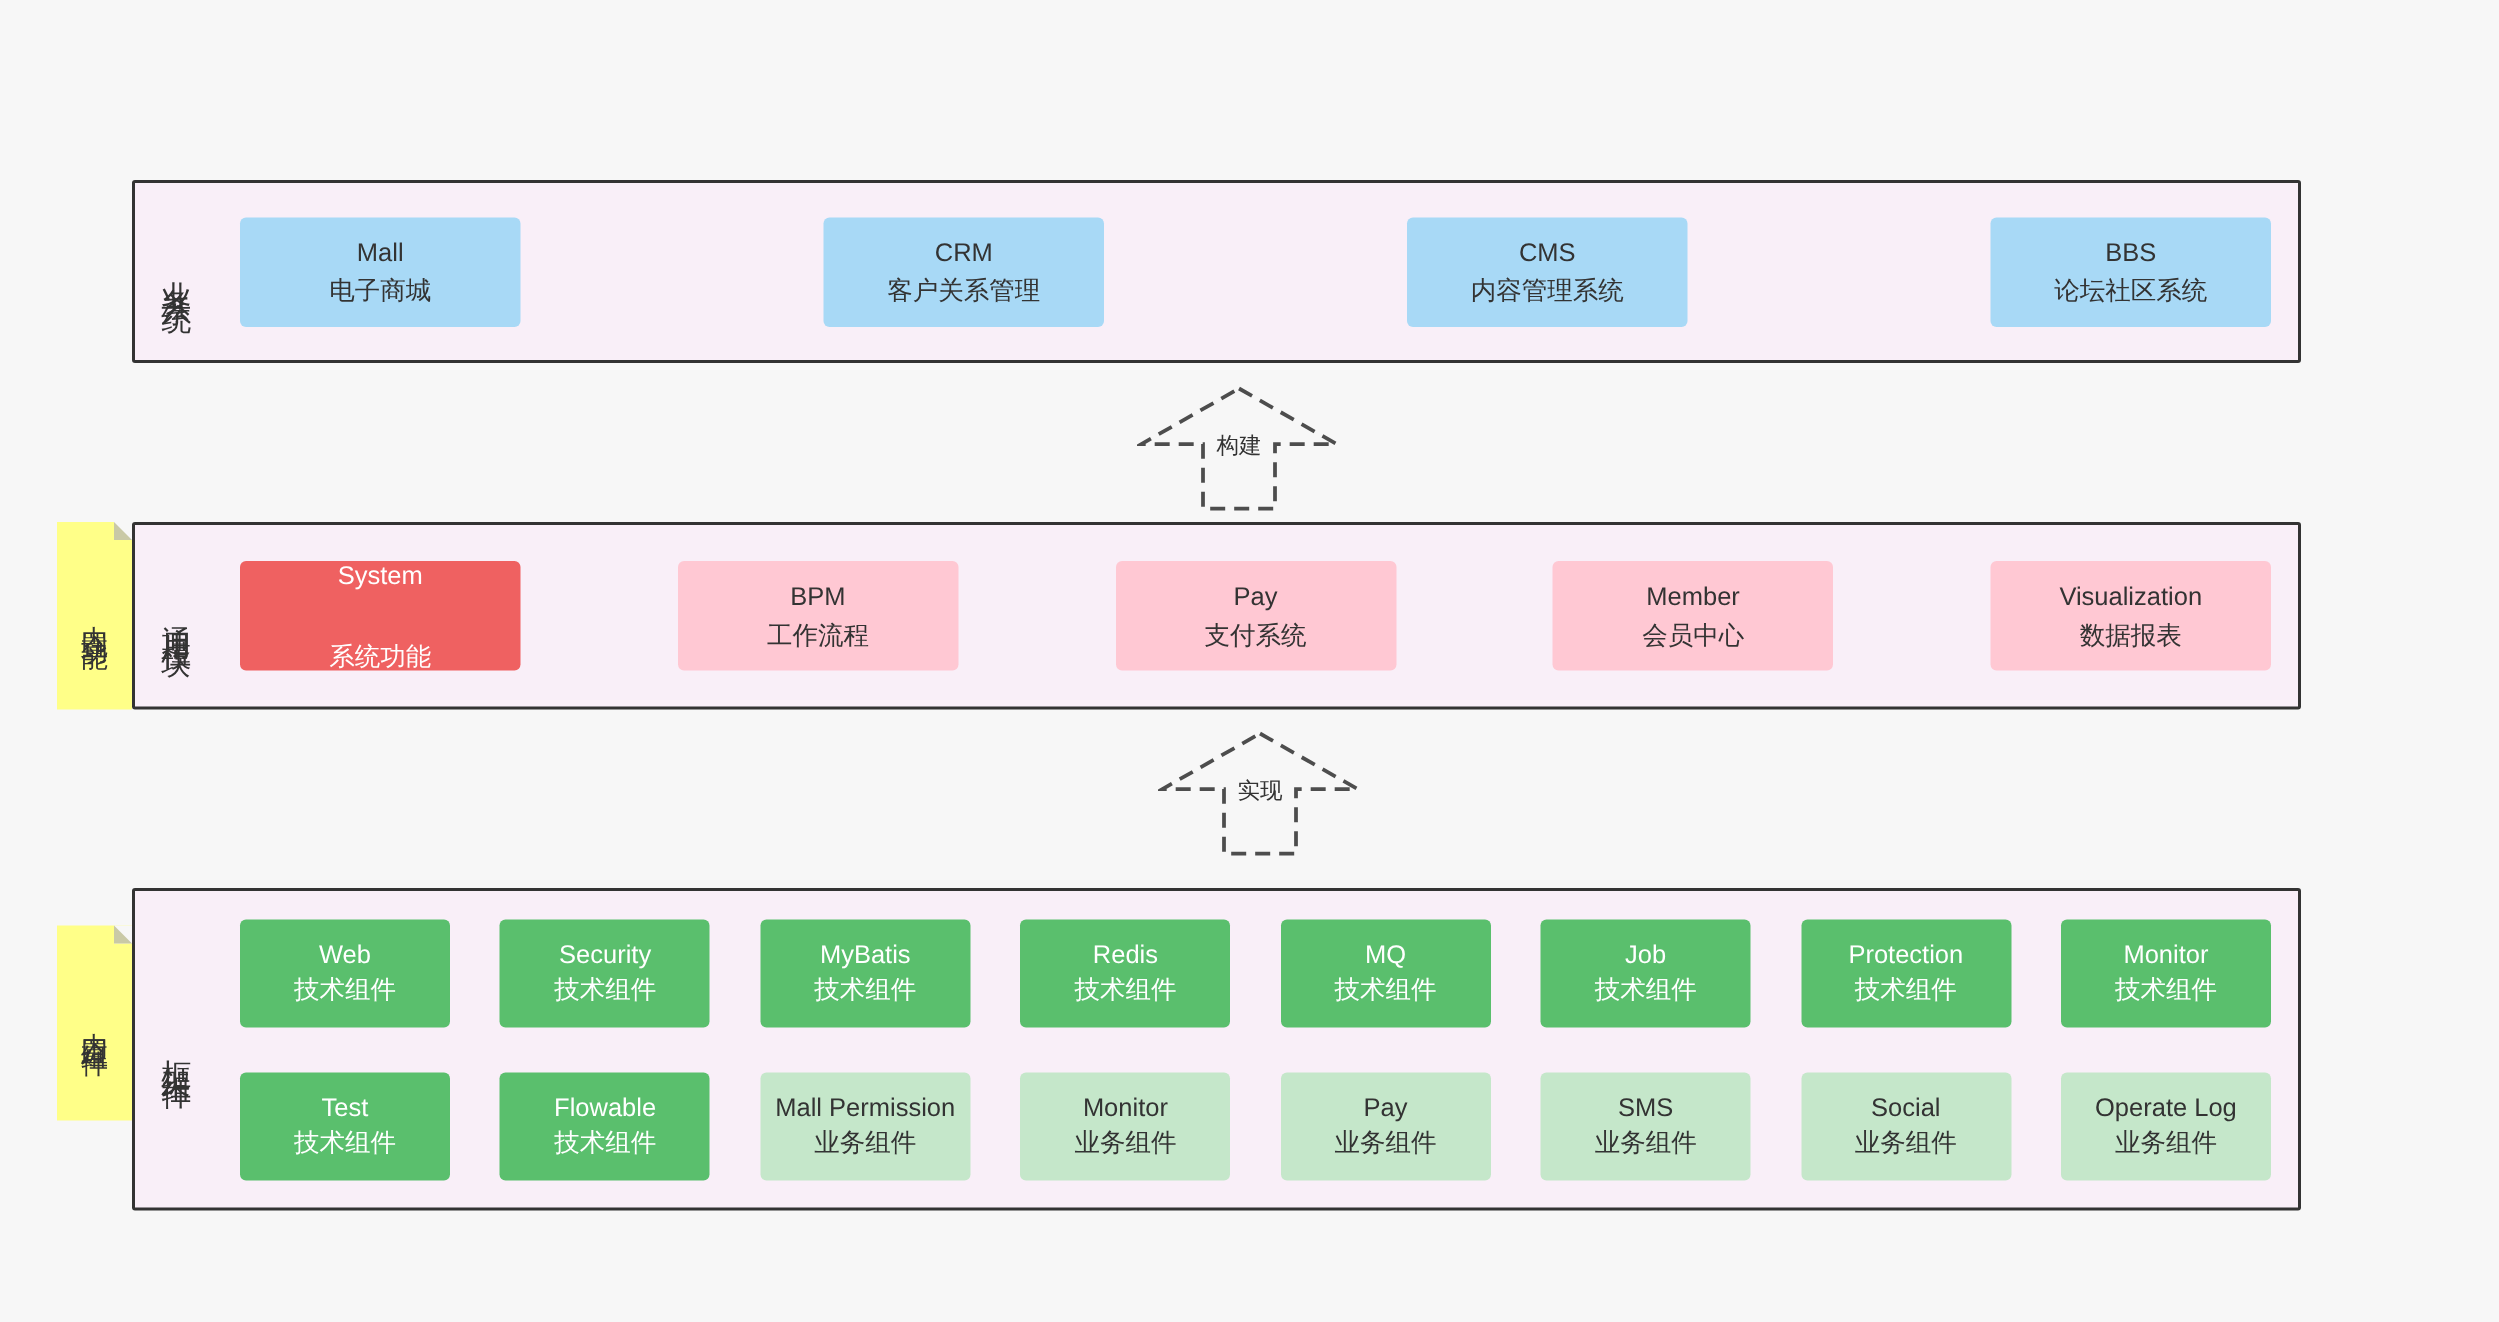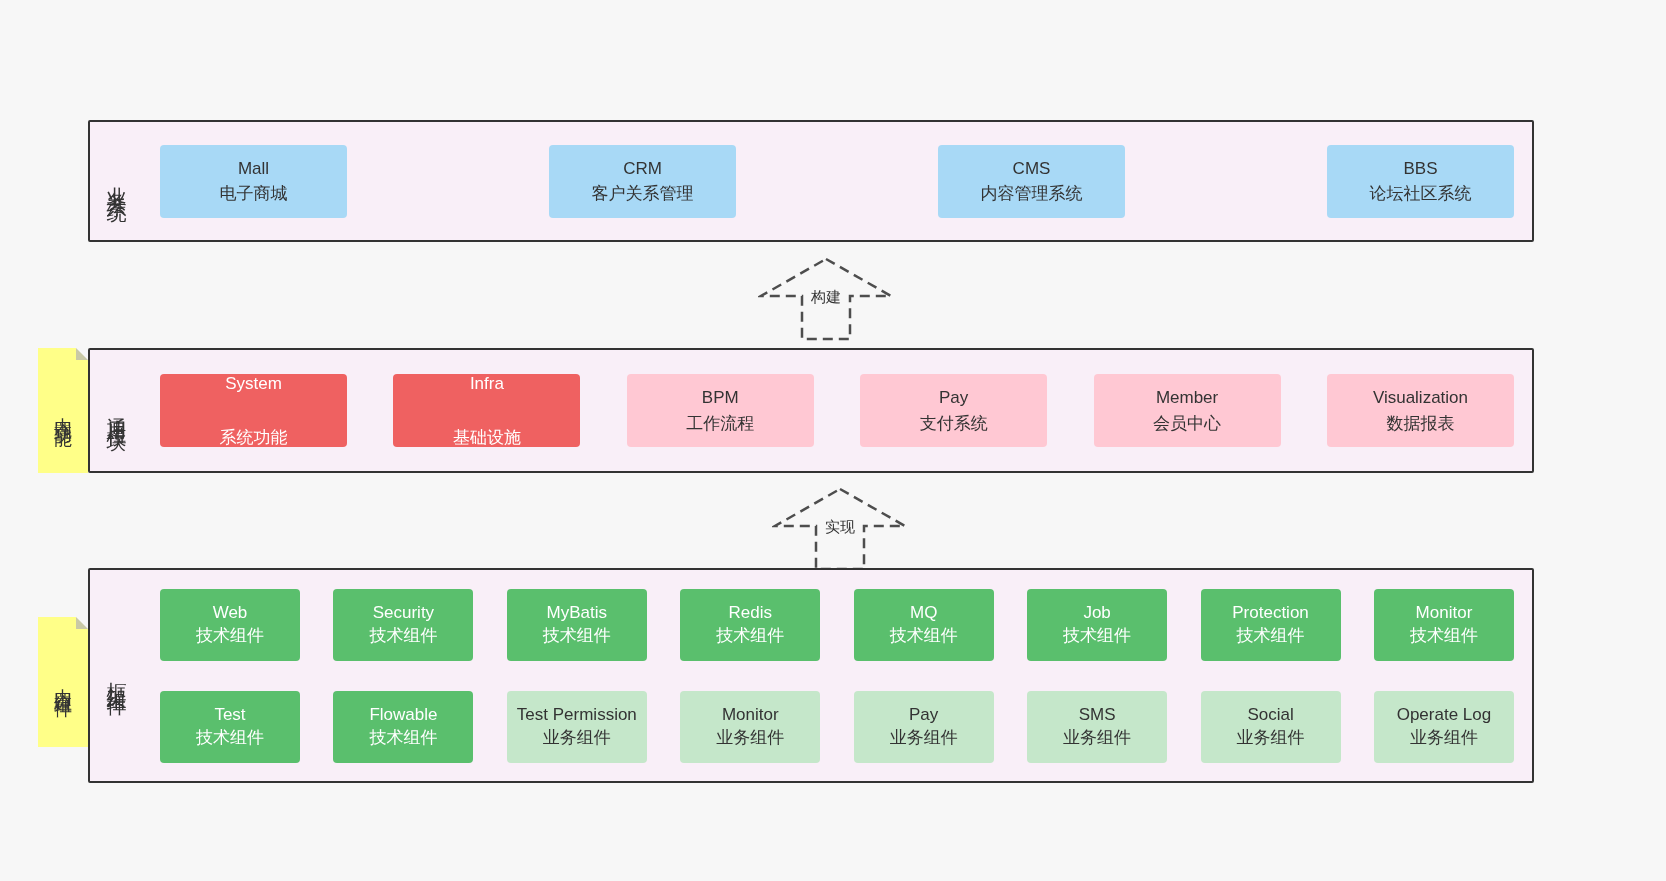--- a/index.html
+++ b/index.html
@@ -17,21 +17,21 @@
   .panel {
     position: absolute;
     left: 88px;
     width: 1446px;
     background: var(--panel_bg, #f9eff8);
     border: 2px solid var(--panel_border, #333);
     border-radius: 2px;
   }
   .panel-business  { top: 120px; height: 122px; }
   .panel-modules   { top: 348px; height: 125px; }
-  .panel-framework { top: 568px; height: 215px; }
+  .panel-framework { top: 592px; height: 215px; }
 
   .side-label {
     position: absolute;
     left: 14px;
     top: 50%;
     transform: translateY(-50%);
     writing-mode: vertical-rl;
     text-orientation: upright;
     font-size: 20px;
     letter-spacing: 5px;
@@ -167,24 +167,20 @@
     <div class="sticky-label">内置功能</div>
   </div>
   <div class="panel panel-modules">
     <div class="side-label">通用模块</div>
     <div class="panel-content">
       <div class="box-row">
           <div class="box red">
             <div class="box-title">System</div>
             <div class="box-subtitle">系统功能</div>
           </div>
-          <div class="box red">
-            <div class="box-title">Infra</div>
-            <div class="box-subtitle">基础设施</div>
-          </div>
           <div class="box pink">
             <div class="box-title">BPM</div>
             <div class="box-subtitle">工作流程</div>
           </div>
           <div class="box pink">
             <div class="box-title">Pay</div>
             <div class="box-subtitle">支付系统</div>
           </div>
           <div class="box pink">
             <div class="box-title">Member</div>
@@ -248,21 +244,21 @@
       <div class="box-row">
           <div class="box green">
             <div class="box-title">Test</div>
             <div class="box-subtitle">技术组件</div>
           </div>
           <div class="box green">
             <div class="box-title">Flowable</div>
             <div class="box-subtitle">技术组件</div>
           </div>
           <div class="box lightgreen">
-            <div class="box-title">Test Permission</div>
+            <div class="box-title">Mall Permission</div>
             <div class="box-subtitle">业务组件</div>
           </div>
           <div class="box lightgreen">
             <div class="box-title">Monitor</div>
             <div class="box-subtitle">业务组件</div>
           </div>
           <div class="box lightgreen">
             <div class="box-title">Pay</div>
             <div class="box-subtitle">业务组件</div>
           </div>

